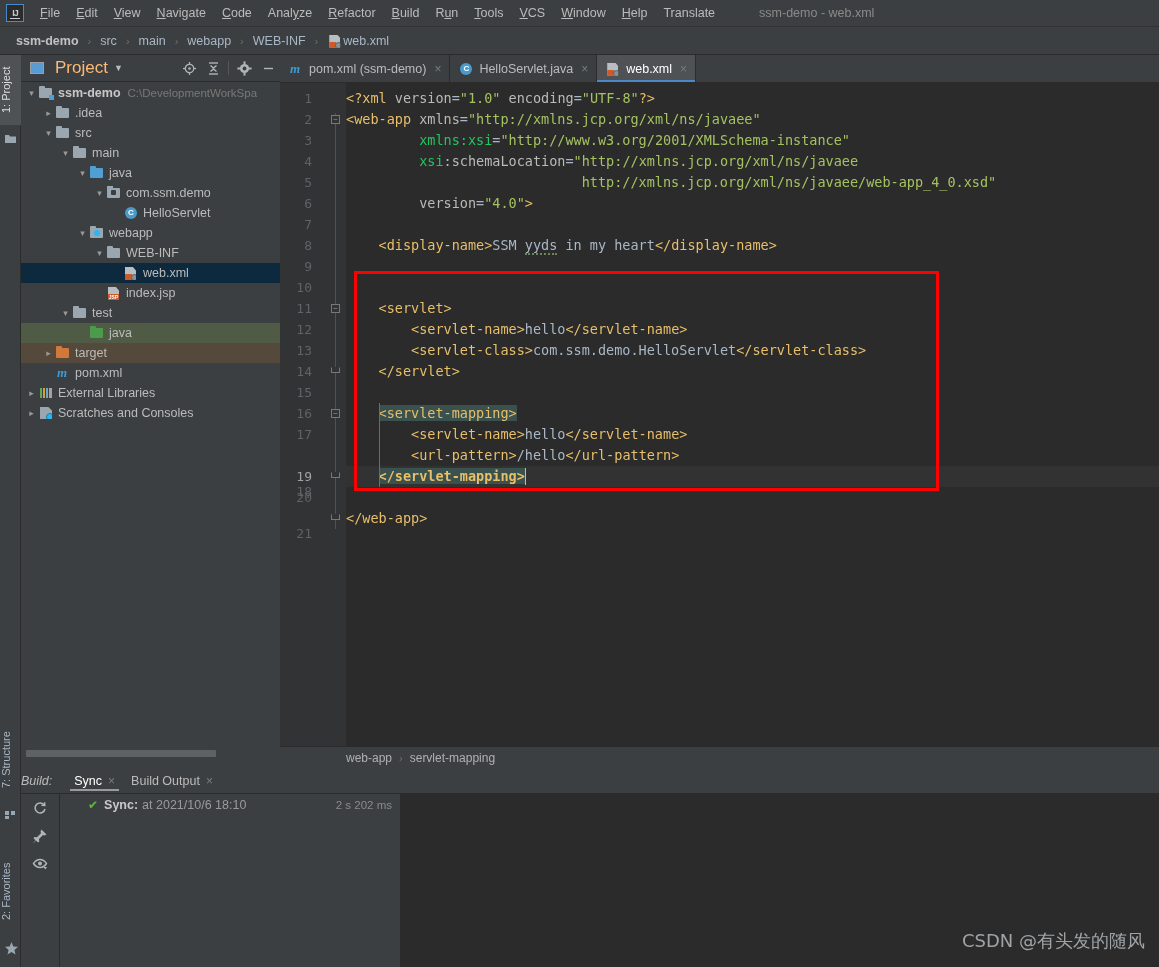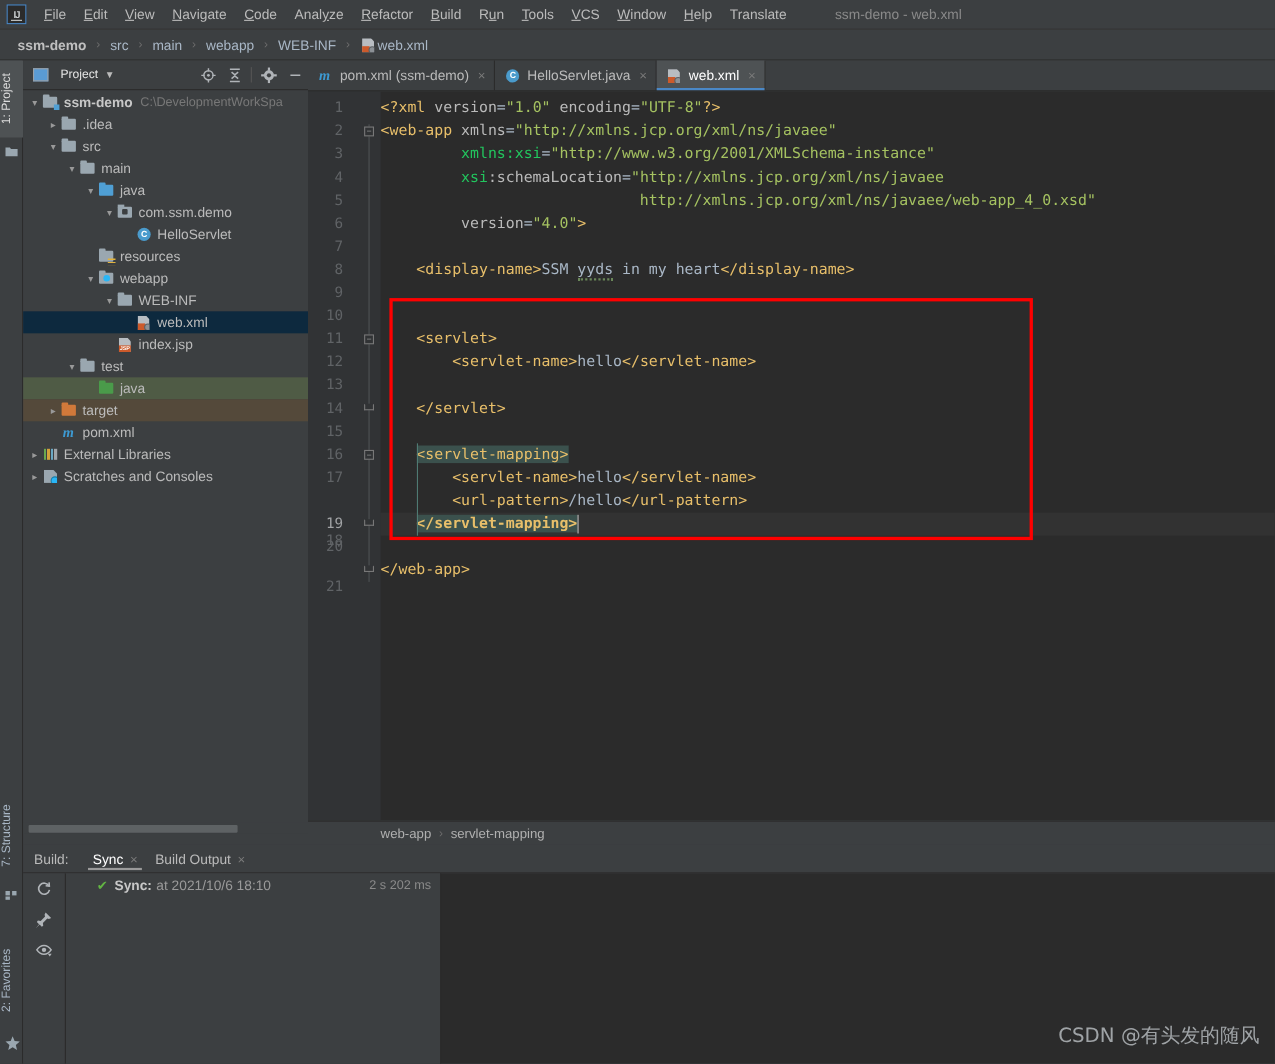--- a/index.html
+++ b/index.html
@@ -74,21 +74,21 @@
   
   #project-panel {
     position: absolute; left: 21px; top: 55px; width: 259px; height: 713px;
     background: #3c3f41;
   }
   #project-header {
     height: 27px; display: flex; align-items: center;
     border-bottom: 1px solid #2b2b2b;
   }
   #project-header .ph-label {
-    color: #e5e5e5; font-size: 11px; margin-left: 6px;
+    color: #fdba74; font-size: 17px; margin-left: 6px;
   }
   .ph-icon-box {
     width: 14px; height: 12px; margin-left: 9px; margin-right: 5px;
     border: 1px solid #9aa0a6; background: #5a9bd4;
   }
   .chev { color: #bbb; font-size: 9px; margin-left: 6px; }
   #ph-tools { margin-left: auto; display: flex; align-items: center; gap: 0px; }
   .ph-btn { width: 24px; height: 22px; display: flex; align-items: center; justify-content: center; }
   .ph-sep { width: 1px; height: 14px; background: #555; margin: 0 3px; }
 
@@ -237,21 +237,21 @@
 
   
   #build-panel {
     position: absolute; left: 21px; top: 768px; width: 1138px; height: 199px;
     background: #3c3f41;
   }
   #build-header {
     height: 26px; display: flex; align-items: center; gap: 0;
     border-bottom: 1px solid #2b2b2b;
   }
-  #build-header .blabel { color: #bbbbbb; font-size: 12.5px; margin-left: 10px; margin-right: 14px; }
+  #build-header .blabel { color: #bbbbbb; font-size: 12.5px; margin-right: 14px; font-style: italic; }
   .btab {
     display: flex; align-items: center; gap: 6px; font-size: 12.5px;
     color: #bbbbbb; padding: 4px 8px 3px 8px; position: relative;
   }
   .btab.active { color: #ffffff; }
   .btab.active::after {
     content:""; position:absolute; left:4px; right:4px; bottom:0; height:2px; background:#9a9a9a;
   }
   .btab .x { color: #7b7b7b; font-size: 12px; }
 
@@ -464,28 +464,20 @@
           <span class="pkg"></span>
         </span>
         <span class="tlabel">com.ssm.demo</span>
       </div>
       <div class="trow" style="padding-left: 89px;">
         <span class="twist"></span>
         <span class="ico">
           <span class="cls-ico">C</span>
         </span>
         <span class="tlabel">HelloServlet</span>
-      </div>
-      <div class="trow" style="padding-left: 55px;">
-        <span class="twist"></span>
-        <span class="ico">
-          <span class="folder"></span>
-          <span class="badge-lines"></span>
-        </span>
-        <span class="tlabel">resources</span>
       </div>
       <div class="trow" style="padding-left: 55px;">
         <span class="twist">▾</span>
         <span class="ico">
           <span class="folder"></span>
           <span class="badge-dot"></span>
         </span>
         <span class="tlabel">webapp</span>
       </div>
       <div class="trow" style="padding-left: 72px;">
@@ -630,20 +622,21 @@
       <div class="cl" style="top: 47px;">         <span class="ns">xmlns:xsi</span>=<span class="val">"http://www.w3.org/2001/XMLSchema-instance"</span></div>
       <div class="cl" style="top: 68px;">         <span class="ns">xsi</span><span class="attr">:schemaLocation</span>=<span class="val">"http://xmlns.jcp.org/xml/ns/javaee</span></div>
       <div class="cl" style="top: 89px;">                             <span class="val">http://xmlns.jcp.org/xml/ns/javaee/web-app_4_0.xsd"</span></div>
       <div class="cl" style="top: 110px;">         <span class="attr">version</span>=<span class="val">"4.0"</span><span class="tag">&gt;</span></div>
       <div class="cl" style="top: 131px;"></div>
       <div class="cl" style="top: 152px;">    <span class="tag">&lt;display-name&gt;</span>SSM <span class="spell">yyds</span> in my heart<span class="tag">&lt;/display-name&gt;</span></div>
       <div class="cl" style="top: 173px;"></div>
       <div class="cl" style="top: 194px;"></div>
       <div class="cl" style="top: 215px;">    <span class="tag">&lt;servlet&gt;</span></div>
       <div class="cl" style="top: 236px;">        <span class="tag">&lt;servlet-name&gt;</span>hello<span class="tag">&lt;/servlet-name&gt;</span></div>
+      <div class="cl" style="top: 257px;">        <span class="tag">&lt;servlet-class&gt;</span>com.ssm.demo.HelloServlet<span class="tag">&lt;/servlet-class&gt;</span></div>
       <div class="cl" style="top: 278px;">    <span class="tag">&lt;/servlet&gt;</span></div>
       <div class="cl" style="top: 299px;"></div>
       <div class="cl" style="top: 320px;">    <span class="tag hl">&lt;servlet-mapping&gt;</span></div>
       <div class="cl" style="top: 341px;">        <span class="tag">&lt;servlet-name&gt;</span>hello<span class="tag">&lt;/servlet-name&gt;</span></div>
       <div class="cl" style="top: 362px;">        <span class="tag">&lt;url-pattern&gt;</span>/hello<span class="tag">&lt;/url-pattern&gt;</span></div>
       <div class="cl" style="top: 383px; font-weight: bold;">    <span class="tag hl">&lt;/servlet-mapping&gt;</span></div>
       <div class="cl" style="top: 404px;"></div>
       <div class="cl" style="top: 425px;"><span class="tag">&lt;/web-app&gt;</span></div>
     </div>
   <div id="indent-guide" style="left: 99px; top: 320px; height: 84px;"></div>

